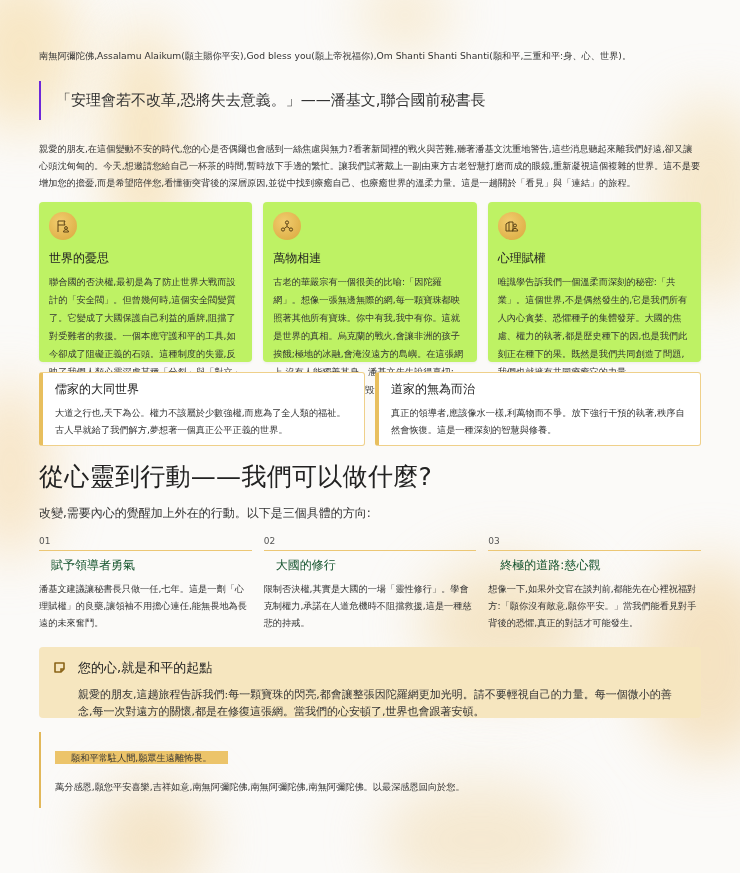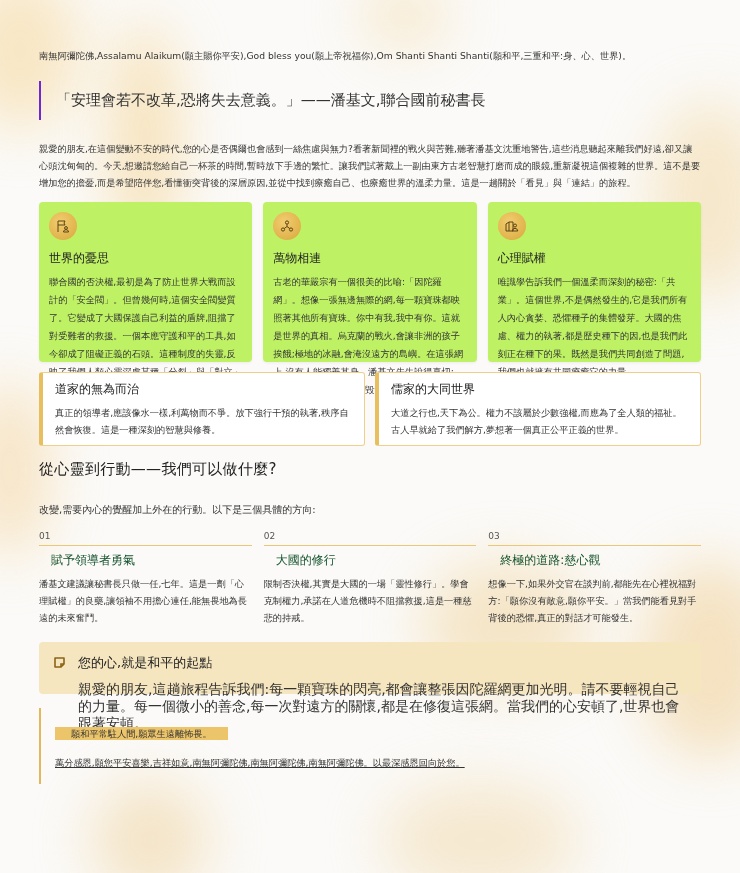--- a/index.html
+++ b/index.html
@@ -32,37 +32,37 @@
     }
     .card h3 { font-size: 12px; font-weight: 400; margin-top: 10px; color: #222; }
     .card p { font-size: 9.2px; line-height: 18px; margin-top: 6px; color: #333; }
     .cards2 { display: flex; gap: 10px; margin-top: 10px; }
     .pcard {
       flex: 1; background: #fff; border: 1px solid #efd08a; border-left: 4px solid #e8bf5e;
       border-radius: 3px; padding: 8px 10px 10px 12px; height: 74px;
     }
     .pcard h3 { font-size: 12px; font-weight: 400; color: #222; }
     .pcard p { font-size: 9.2px; line-height: 17px; margin-top: 6px; color: #333; }
-    h2 { font-size: 15px; font-weight: 500; color: #222; margin-top: 14px; letter-spacing: .3px; }
-    .sub { font-size: 10px; color: #333; margin-top: 24px; }
+    h2 { font-size: 25px; font-weight: 500; color: #222; margin-top: 14px; letter-spacing: .3px; }
+    .sub { font-size: 12px; color: #333; margin-top: 12px; }
     .steps { display: flex; gap: 12px; margin-top: 14px; }
     .step { flex: 1; }
     .step .num { font-size: 9px; color: #555; padding-bottom: 4px; border-bottom: 1.5px solid #ecc775; }
     .step h3 { font-size: 12px; font-weight: 400; margin-top: 6px; color: #14532d; padding-left: 12px; }
     .step p { font-size: 9.2px; line-height: 17px; margin-top: 6px; color: #333; }
     .callout {
       margin-top: 16px; background: #f6e6bf; border-radius: 4px; padding: 12px 14px 16px 14px;
-      height: 52px;
+      height: 71px;
     }
     .callout .head { display: flex; align-items: center; gap: 12px; }
     .callout h3 { font-size: 13px; font-weight: 500; color: #222; }
-    .callout p { font-size: 14px; line-height: 17px; color: #333; margin: 8px 2px 0 25px; }
+    .callout p { font-size: 11px; line-height: 17px; color: #333; margin: 8px 2px 0 25px; }
     .closing { margin-top: 14px; border-left: 2px solid #e2b85a; padding: 14px 0 14px 14px; }
     .hl { background: #ecc46a; font-size: 9.2px; padding: 1px 16px; color: #333; }
-    .closing p { font-size: 9.2px; margin-top: 16px; color: #333; text-decoration: underline; }
+    .closing p { font-size: 9.2px; margin-top: 16px; color: #333; }
   </style>
 </head>
 <body>
 
 <div class="bg">
   <div class="blob" style="left:-40px;top:-30px;width:120px;height:160px;background:#f5d79a;"></div>
   <div class="blob" style="left:110px;top:20px;width:70px;height:240px;background:#f3d08a;"></div>
   <div class="blob" style="left:360px;top:-20px;width:90px;height:70px;background:#f3dcae;"></div>
   <div class="blob" style="left:650px;top:100px;width:120px;height:200px;background:#f2d9a6;"></div>
   <div class="blob" style="left:-30px;top:380px;width:80px;height:180px;background:#f4d39a;"></div>
@@ -110,26 +110,26 @@
             <path d="M8.3 12c0-1.6 1.2-2.6 2.7-2.6s2.7 1 2.7 2.6z"></path>
         </svg>
       </div>
       <h3>心理賦權</h3>
       <p>唯識學告訴我們一個溫柔而深刻的秘密:「共業」。這個世界,不是偶然發生的,它是我們所有人內心貪婪、恐懼種子的集體發芽。大國的焦慮、權力的執著,都是歷史種下的因,也是我們此刻正在種下的果。既然是我們共同創造了問題,我們也就擁有共同療癒它的力量。</p>
     </div>
   </div>
 
   <div class="cards2">
     <div class="pcard">
+      <h3>儒家的大同世界</h3>
+      <p>大道之行也,天下為公。權力不該屬於少數強權,而應為了全人類的福祉。古人早就給了我們解方,夢想著一個真正公平正義的世界。</p>
+    </div>
+    <div class="pcard">
       <h3>道家的無為而治</h3>
       <p>真正的領導者,應該像水一樣,利萬物而不爭。放下強行干預的執著,秩序自然會恢復。這是一種深刻的智慧與修養。</p>
-    </div>
-    <div class="pcard">
-      <h3>儒家的大同世界</h3>
-      <p>大道之行也,天下為公。權力不該屬於少數強權,而應為了全人類的福祉。古人早就給了我們解方,夢想著一個真正公平正義的世界。</p>
     </div>
   </div>
 
   <h2>從心靈到行動——我們可以做什麼?</h2>
   <div class="sub">改變,需要內心的覺醒加上外在的行動。以下是三個具體的方向:</div>
 
   <div class="steps">
     <div class="step">
       <div class="num">01</div>
       <h3>賦予領導者勇氣</h3>

